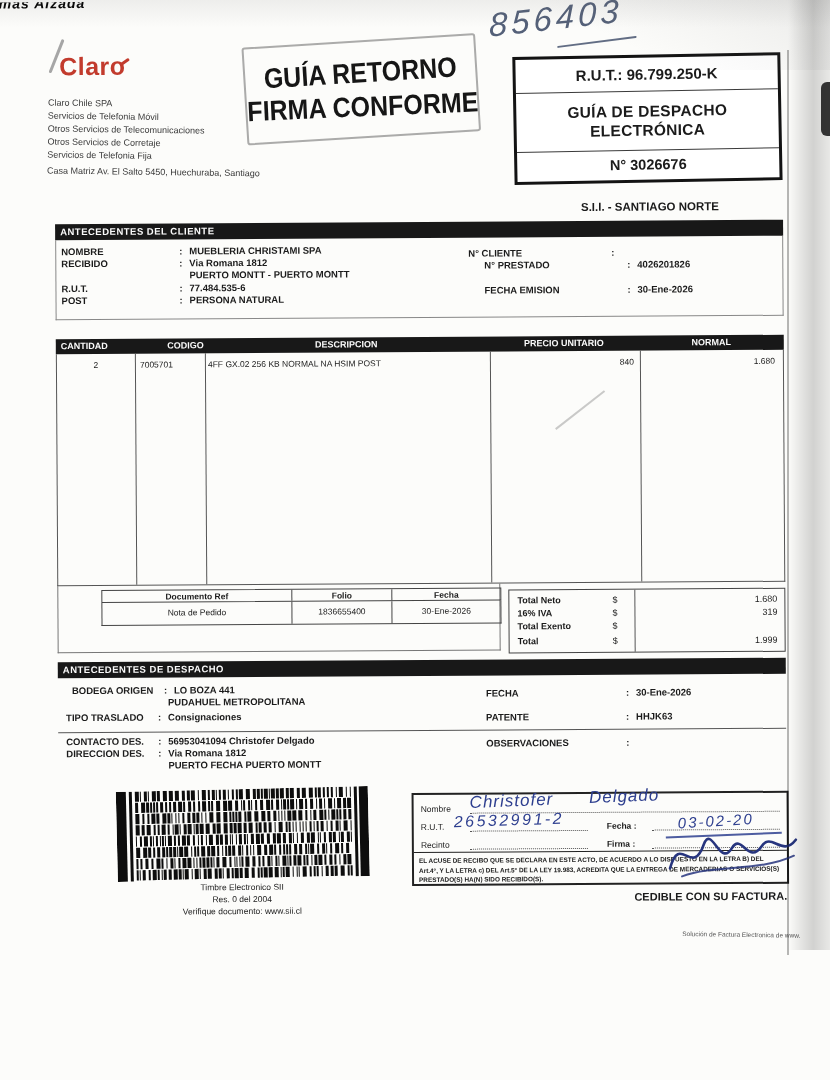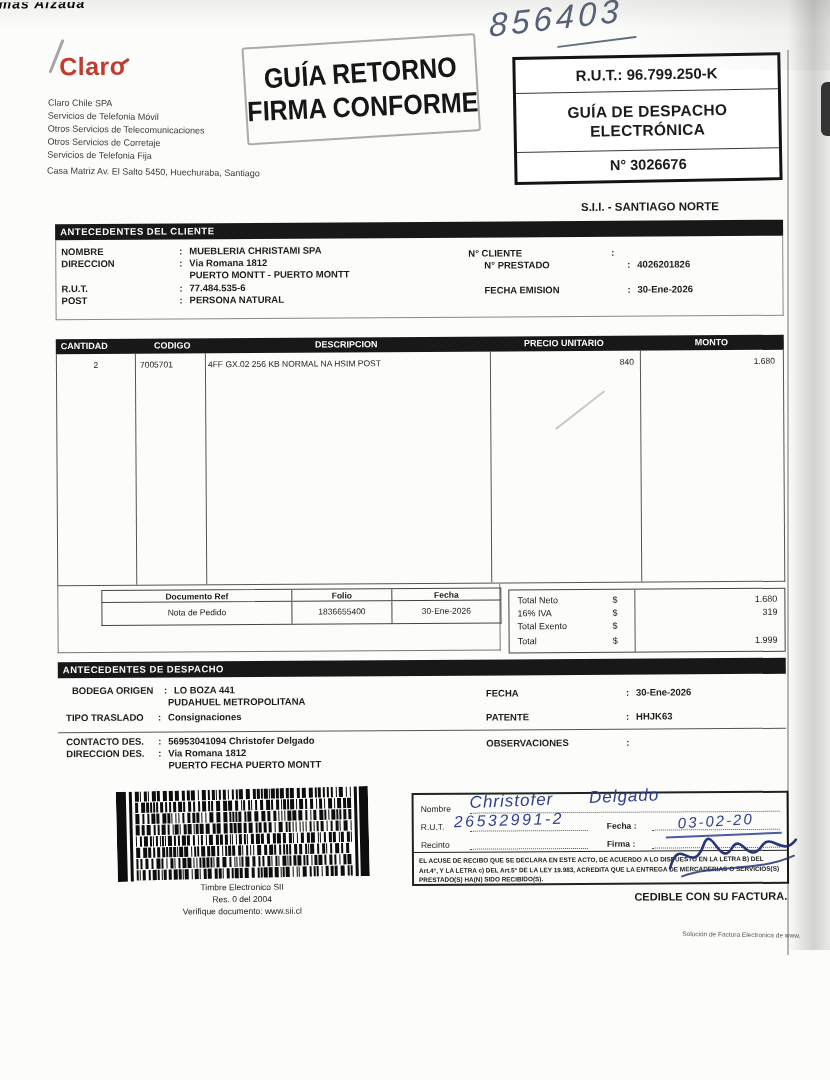--- a/index.html
+++ b/index.html
@@ -48,21 +48,21 @@
 
 .cliente-box{position:absolute;left:57px;top:238px;width:728px;height:80px;border-left:1px solid #888;border-right:1px solid #888;border-bottom:1px solid #888}
 .cl0{left:5px;top:6px}.cl1{left:5px;top:18px}.cl2{left:5px;top:30px}.cl3{left:5px;top:43px}.cl4{left:5px;top:55px}
 .cr0{left:412px;top:10px}.cr1{left:428px;top:22px}.cr2{left:428px;top:47px}
 
 
 .items{position:absolute;left:57px;top:337px;width:728px;height:247px}
 .items-head{position:absolute;left:0;top:0;width:100%;height:15px;background:#181818;color:#fafafa;display:flex;font-size:9px;font-weight:bold;line-height:15px}
 .ih{display:block;text-align:center}
 .ih0{width:78px;text-align:left;padding-left:5px}
-.ih1{width:70px;text-align:center;padding-left:7px}
+.ih1{width:70px;text-align:right;padding-left:7px}
 .ih2{width:285px}.ih3{width:150px}.ih4{width:145px}
 .items-body{position:absolute;left:0;top:15px;width:100%;height:232px;border:1px solid #555;border-top:none}
 .vl{position:absolute;top:0;bottom:0;width:1px;background:#555}
 .vl0{left:78px}.vl1{left:148px}.vl2{left:433px}.vl3{left:583px}
 .ic{position:absolute;top:6px;font-size:8.5px}
 .ic-cant{left:0;width:78px;text-align:center}
 .ic-cod{left:83px}
 .ic-desc{left:151px}
 .ic-pre{left:433px;width:144px;text-align:right}
 .ic-mon{left:583px;width:135px;text-align:right}
@@ -76,21 +76,21 @@
 .rh2{flex:1}
 .ref-row{display:flex;height:23px;border:1px solid #444;border-top:none;font-size:8.5px;text-align:center}
 .rc{padding-top:5px}
 .rc0{width:190px;border-right:1px solid #444}
 .rc1{width:100px;border-right:1px solid #444}
 .rc2{flex:1}
 .totals{position:absolute;left:508px;top:590px;width:277px;height:64px;border:1.5px solid #444}
 .tot-div{position:absolute;left:125px;top:0;bottom:0;width:1px;background:#555}
 .trow{position:absolute;left:0;width:100%;height:12px;font-size:9px}
 .trow0{top:5px}.trow1{top:18px}.trow2{top:31px}.trow3{top:46px}
-.tl{position:absolute;left:8px;font-weight:normal}
+.tl{position:absolute;left:8px;font-weight:bold}
 .tc{position:absolute;left:103px}
 .ta{position:absolute;left:130px;width:138px;text-align:right}
 
 
 .dl0{left:71px;top:683px}.dl1{left:65px;top:695px}.dl2{left:65px;top:710px}
 .dl3{left:65px;top:734px}.dl4{left:65px;top:746px}.dl5{left:65px;top:758px}
 .dr0{left:485px;top:688px}.dr1{left:485px;top:712px}.dr2{left:485px;top:738px}
 .hrule{position:absolute;left:57px;top:730px;width:728px;height:1px;background:#555}
 
 
@@ -166,36 +166,36 @@
       <div>ELECTRÓNICA</div>
     </div>
     <div class="doc-number">N° 3026676</div>
   </div>
 
   <div class="sii-office">S.I.I. - SANTIAGO NORTE</div>
 
   <div class="bar bar-cliente">ANTECEDENTES DEL CLIENTE</div>
   <div class="cliente-box">
     <div class="frow cl0"><span class="fl flc">NOMBRE</span><span class="fc">:</span><span class="fv">MUEBLERIA CHRISTAMI SPA</span></div>
-    <div class="frow cl1"><span class="fl flc">DIRECCION</span><span class="fc">:</span><span class="fv">Via Romana 1812</span></div>
+    <div class="frow cl1"><span class="fl flc">RECIBIDO</span><span class="fc">:</span><span class="fv">Via Romana 1812</span></div>
     <div class="frow cl2"><span class="fl flc"></span><span class="fc"></span><span class="fv">PUERTO MONTT -  PUERTO MONTT</span></div>
     <div class="frow cl3"><span class="fl flc">R.U.T.</span><span class="fc">:</span><span class="fv">77.484.535-6</span></div>
     <div class="frow cl4"><span class="fl flc">POST</span><span class="fc">:</span><span class="fv">PERSONA NATURAL</span></div>
     <div class="frow cr0"><span class="fl flr">N° CLIENTE</span><span class="fc">:</span><span class="fv"></span></div>
     <div class="frow cr1"><span class="fl flr">N° PRESTADO</span><span class="fc">:</span><span class="fv">4026201826</span></div>
     <div class="frow cr2"><span class="fl flr">FECHA EMISION</span><span class="fc">:</span><span class="fv">30-Ene-2026</span></div>
   </div>
 
   <div class="items">
     <div class="items-head">
       <span class="ih ih0">CANTIDAD</span>
       <span class="ih ih1">CODIGO</span>
       <span class="ih ih2">DESCRIPCION</span>
       <span class="ih ih3">PRECIO UNITARIO</span>
-      <span class="ih ih4">MONTO</span>
+      <span class="ih ih4">NORMAL</span>
     </div>
     <div class="items-body">
       <i class="vl vl0"></i>
       <i class="vl vl1"></i>
       <i class="vl vl2"></i>
       <i class="vl vl3"></i>
       <span class="ic ic-cant">2</span>
       <span class="ic ic-cod">7005701</span>
       <span class="ic ic-desc">4FF GX.02 256 KB NORMAL NA HSIM POST</span>
       <span class="ic ic-pre">840</span>

